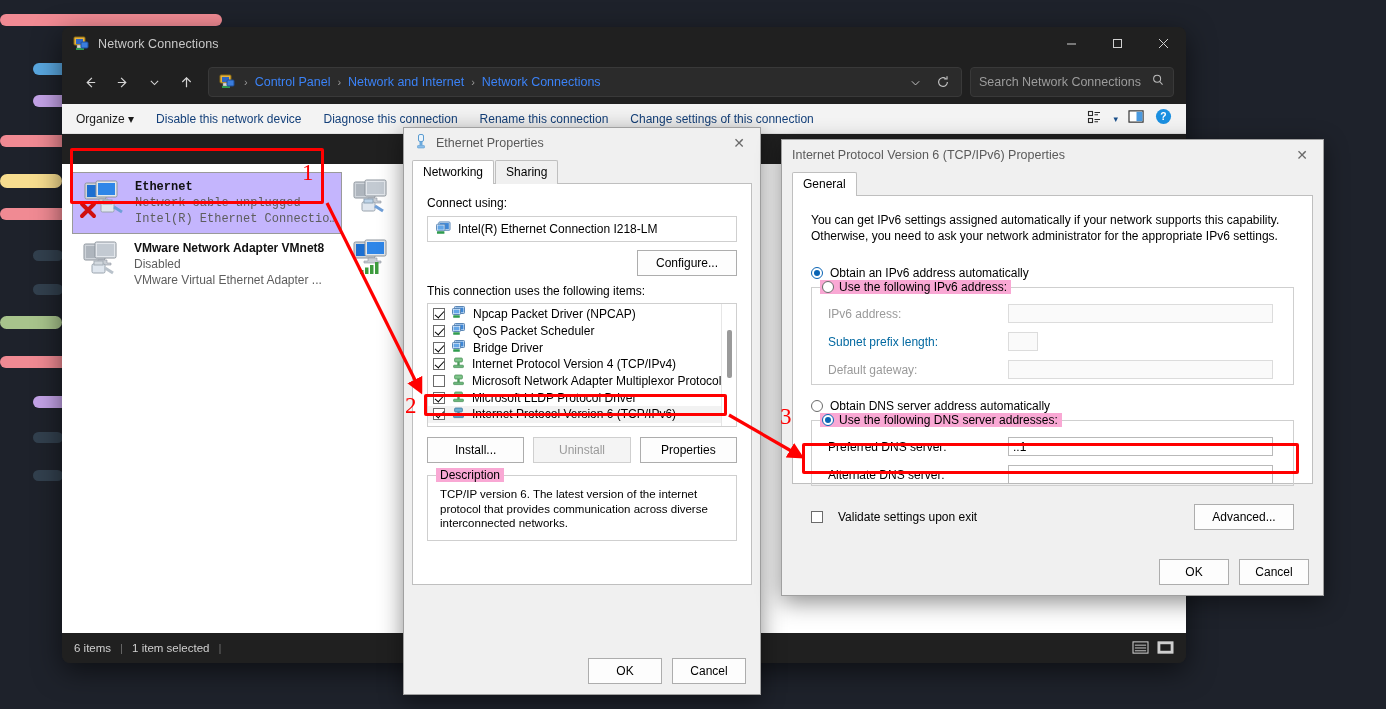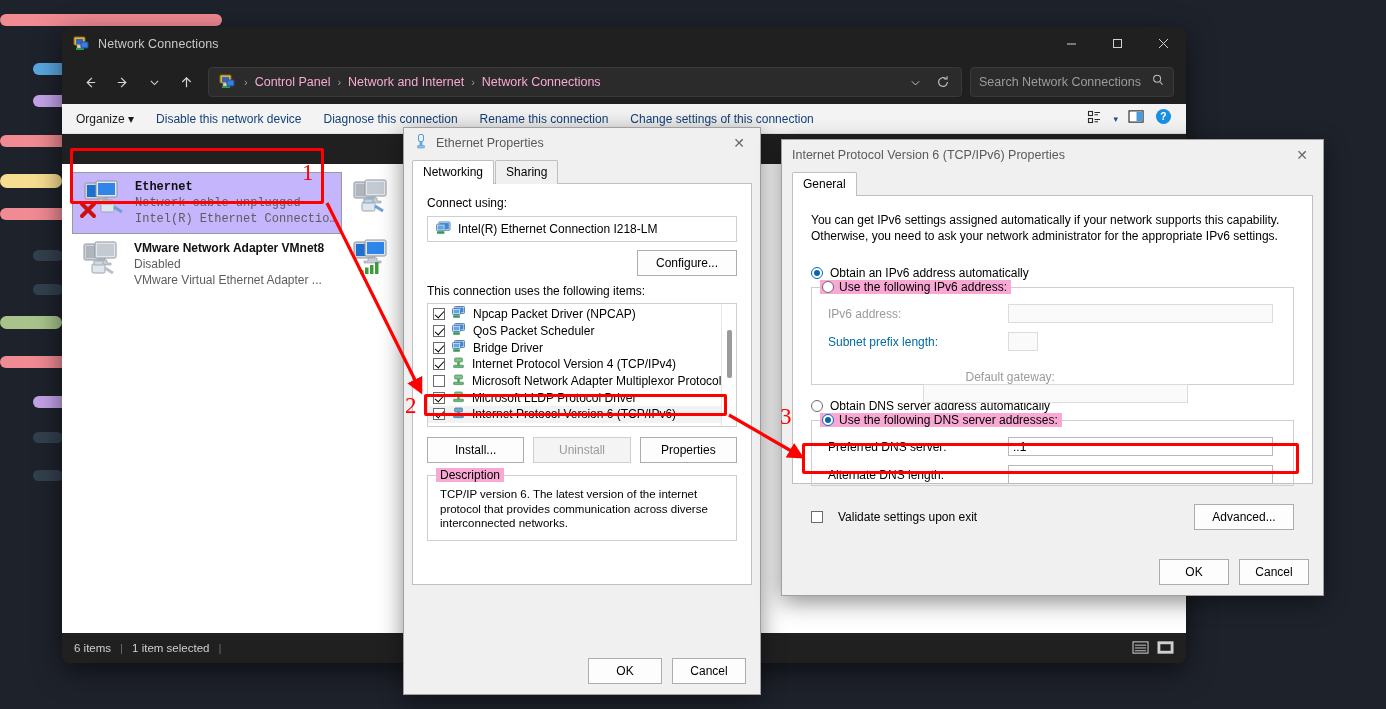--- a/index.html
+++ b/index.html
@@ -41,21 +41,21 @@
 
   #navbar { height: 44px; background: #202020; display: flex; align-items: center; padding: 0 12px; }
   .navbtn { width: 32px; height: 30px; display: flex; align-items: center; justify-content: center;
             color: #cfcfcf; font-size: 15px; border-radius: 4px; }
   #addressbar {
     flex: 1; height: 30px; margin-left: 6px; background: #2b2b2b;
     border: 1px solid #393939; border-radius: 4px;
     display: flex; align-items: center; padding: 0 4px; min-width: 0;
   }
   .crumb-ico { width: 16px; height: 16px; margin: 0 6px 0 6px; position: relative; flex: none;}
-  .crumb { color: #f9a8d4; font-size: 12.5px; padding: 2px 4px; white-space: nowrap; }
+  .crumb { color: #3b82f6; font-size: 12.5px; padding: 2px 4px; white-space: nowrap; }
   .crumb-sep { color: #9a9a9a; font-size: 11px; padding: 0 3px; }
   .addr-right { margin-left: auto; display: flex; align-items: center; }
   .addr-right .navbtn { width: 28px; }
   #searchbox {
     width: 204px; height: 30px; margin-left: 8px; background: #2b2b2b;
     border: 1px solid #393939; border-radius: 4px;
     display: flex; align-items: center; padding: 0 8px;
   }
   #searchbox .ph { color: #9c9c9c; font-size: 12.5px; flex: 1; }
 
@@ -601,42 +601,42 @@
         <span>Use the following IPv6 address:</span>
       </span>
       <div class="row" style="margin-top:2px;">
         <span style="width:180px;color:#9a9a9a;">IPv6 address:</span>
         <span class="txtfield dis" style="width:265px;"></span>
       </div>
       <div class="row" style="margin-top:9px;">
         <span style="width:180px;color:#0369a1;">Subnet prefix length:</span>
         <span class="txtfield dis" style="width:30px;"></span>
       </div>
-      <div class="row" style="margin-top:19px;flex-direction:column;">
+      <div class="row" style="margin-top:9px;">
         <span style="width:180px;color:#9a9a9a;">Default gateway:</span>
         <span class="txtfield dis" style="width:265px;"></span>
       </div>
     </div>
 
     <div class="row" style="margin-top:14px;gap:7px;">
       <span class="radio"></span>
       <span>Obtain DNS server address automatically</span>
     </div>
 
     <div class="groupbox" style="margin-top:7px;height:66px;padding:14px 10px 10px 16px;">
       <span class="gtitle row" style="gap:5px;padding-left:2px;">
         <span class="radio on"></span>
         <span>Use the following DNS server addresses:</span>
       </span>
       <div class="row" style="margin-top:2px;">
         <span style="width:180px;">Preferred DNS server:</span>
         <span class="txtfield" style="width:265px;padding:1px 4px;font-size:12px;line-height:17px;">::1</span>
       </div>
       <div class="row" style="margin-top:9px;">
-        <span style="width:180px;">Alternate DNS length:</span>
+        <span style="width:180px;">Alternate DNS server:</span>
         <span class="txtfield" style="width:265px;padding:1px 4px;font-size:12px;line-height:17px;"></span>
       </div>
     </div>
 
     <div class="row" style="margin-top:18px;">
       <span class="row" style="gap:15px;align-items:center;">
         <span class="cbx"></span>
         <span>Validate settings upon exit</span>
       </span>
       <span style="margin-left:auto;">

